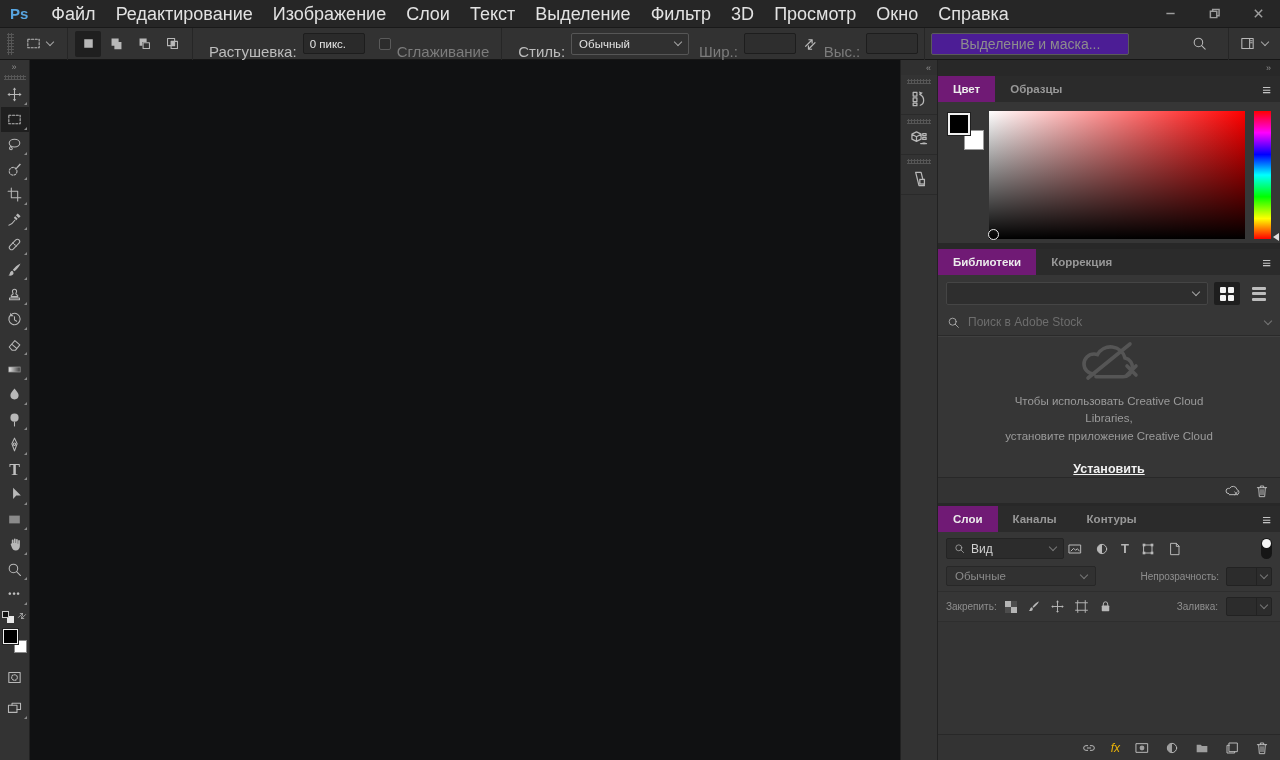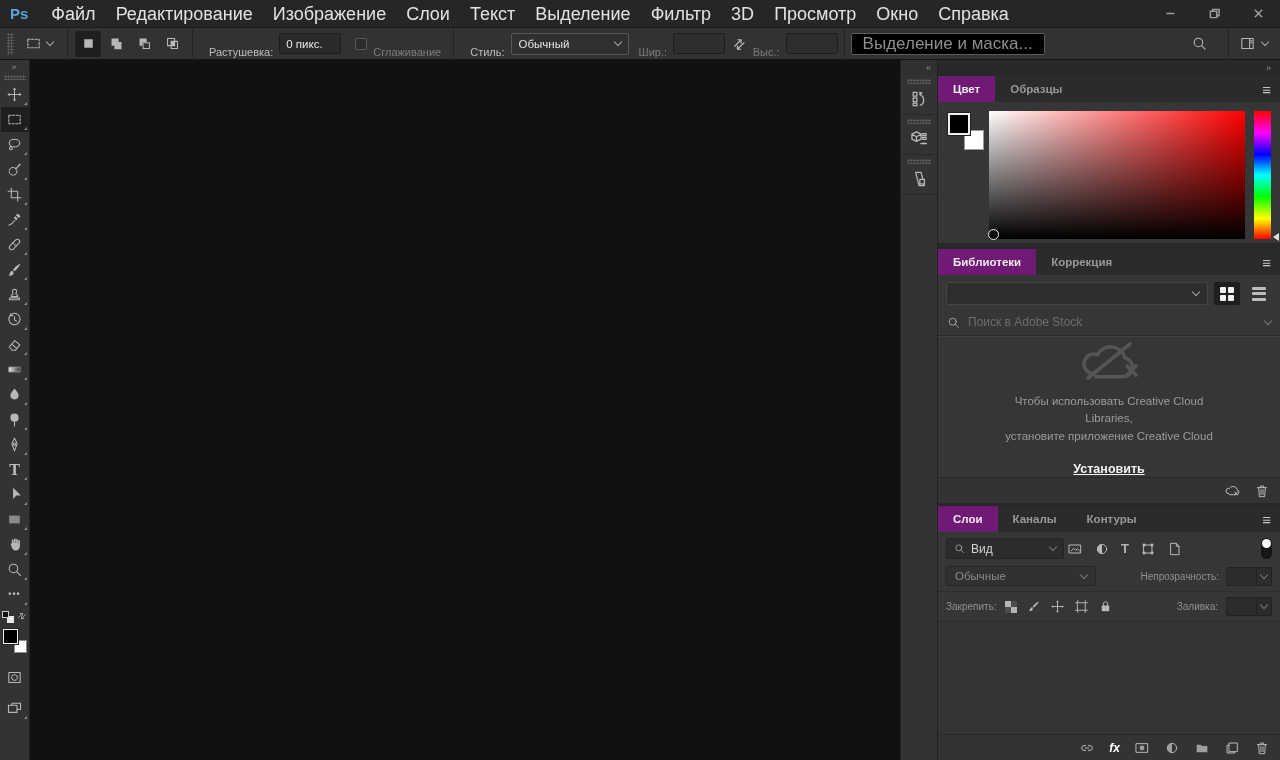--- a/index.html
+++ b/index.html
@@ -14,31 +14,31 @@
   .win-btn{width:44px;display:flex;align-items:center;justify-content:center;color:#9d9d9d}
   .win-btn svg{width:11px;height:11px;stroke:#9d9d9d;stroke-width:1.6;fill:none}
 
   
   .optionsbar{height:32px;display:flex;align-items:center;background:#323232;border-bottom:1px solid #161616;padding-left:4px}
   .grip-v{width:7px;height:22px;margin:0 3px;background-image:radial-gradient(#565656 1px,transparent 1.1px);background-size:3px 3px}
   .opt-sep{width:1px;height:32px;background:#262626;margin:0 6px}
   .tool-preset{display:flex;align-items:center;gap:5px;padding:0 8px}
   .mode-btn{width:26px;height:26px;display:flex;align-items:center;justify-content:center;border-radius:2px;margin:0 1px}
   .mode-btn.active{background:#1f1f1f}
-  .opt-label{color:#bdbdbd;margin:16px 6px 0 10px;font-size:11px}
+  .opt-label{color:#bdbdbd;margin:16px 6px 0 10px;font-size:15px}
   .opt-label.dim{color:#7c7c7c}
   .opt-input{width:62px;height:21px;background:#2a2a2a;border:1px solid #1d1d1d;border-radius:2px;color:#e6e6e6;font-size:11.5px;padding:0 6px;font-family:"Liberation Sans",sans-serif}
   .opt-input.small{width:52px}
   .opt-input:disabled{color:#6f6f6f;background:#2e2e2e}
   .checkbox{width:12px;height:12px;border:1px solid #5a5a5a;border-radius:2px;background:#2c2c2c;display:inline-block;vertical-align:middle}
   .select{height:22px;background:#303030;border:1px solid #565656;border-radius:2px;display:flex;align-items:center;padding:0 7px;gap:26px;color:#e3e3e3;font-size:11.5px}
   .chev{width:6px;height:6px;border-right:1.4px solid #a5a5a5;border-bottom:1.4px solid #a5a5a5;transform:rotate(45deg);display:inline-block;margin-top:-3px}
   .chev.dim{border-color:#777}
   .swap-glyph{color:#b9b9b9;font-size:14px;display:inline-block;transform:rotate(-45deg);margin:0 8px}
-  .btn-outline{height:22px;border:1px solid #5a5a5a;border-radius:2px;color:#8d8d8d;font-size:17px;display:flex;align-items:center;padding:0 11px;background:#000000}
+  .btn-outline{height:22px;border:1px solid #5a5a5a;border-radius:2px;color:#8d8d8d;font-size:14px;display:flex;align-items:center;padding:0 28px;background:#4c1d95}
   .opt-right{margin-left:auto;display:flex;align-items:center;height:32px}
   .icon16{width:17px;height:17px}
   .ic{stroke:#b8b8b8;fill:none;stroke-width:1.5;stroke-linecap:round;stroke-linejoin:round}
   .f{fill:#b8b8b8;stroke:none}
 
   
   .main{display:flex;height:700px}
 
   
   .toolbar{width:30px;background:#333333;border-right:1px solid #222;display:flex;flex-direction:column;align-items:center}
@@ -95,21 +95,21 @@
   .list-ic span{width:14px;height:3px;background:#bdbdbd;border-radius:1px}
   .lib-search{display:flex;align-items:center;height:27px;padding:0 9px;gap:8px;border-bottom:1px solid #2a2a2a}
   .lib-search input{flex:1;background:transparent;border:none;outline:none;color:#bdbdbd;font-size:12px;font-family:"Liberation Sans",sans-serif}
   .lib-search input::placeholder{color:#6d6d6d}
   .lib-message{flex:1;display:flex;flex-direction:column;align-items:center;justify-content:center;gap:2px;border-top:1px solid #404040;text-align:center}
   .cc-icon{margin-bottom:10px}
   .lib-msg-line{color:#9b9b9b;font-size:11.5px;line-height:1.35}
   .lib-install{margin-top:16px;color:#f2f2f2;font-weight:bold;font-size:12.5px;text-decoration:underline}
   .panel-bottombar{height:26px;border-top:1px solid #282828;background:#333333;display:flex;align-items:center;justify-content:flex-end;gap:14px;padding:0 10px;flex:none}
   .panel-bottombar svg{width:16px;height:16px}
-  .panel-bottombar .glyph{color:#ffffff;font-size:12px;font-style:italic;font-weight:bold}
+  .panel-bottombar .glyph{color:#eab308;font-size:12px;font-style:italic;font-weight:normal}
 
   
   .layers-filter{display:flex;align-items:center;padding:6px 8px 5px;gap:3px}
   .search-select{width:118px;height:21px;background:#2c2c2c;border:1px solid #242424;border-radius:2px;display:flex;align-items:center;gap:6px;padding:0 7px;color:#d2d2d2}
   .search-select .chev{margin-left:auto}
   .lf-icons{display:flex;align-items:center;gap:11px}
   .lf-icons svg{width:16px;height:16px}
   .lf-icons .glyph{color:#b5b5b5;font-weight:bold;font-size:13px}
   .toggle{margin-left:auto;width:11px;height:21px;background:#161616;border-radius:6px;position:relative}
   .toggle::before{content:"";position:absolute;top:1px;left:1px;width:9px;height:9px;border-radius:50%;background:#f5f5f5}

